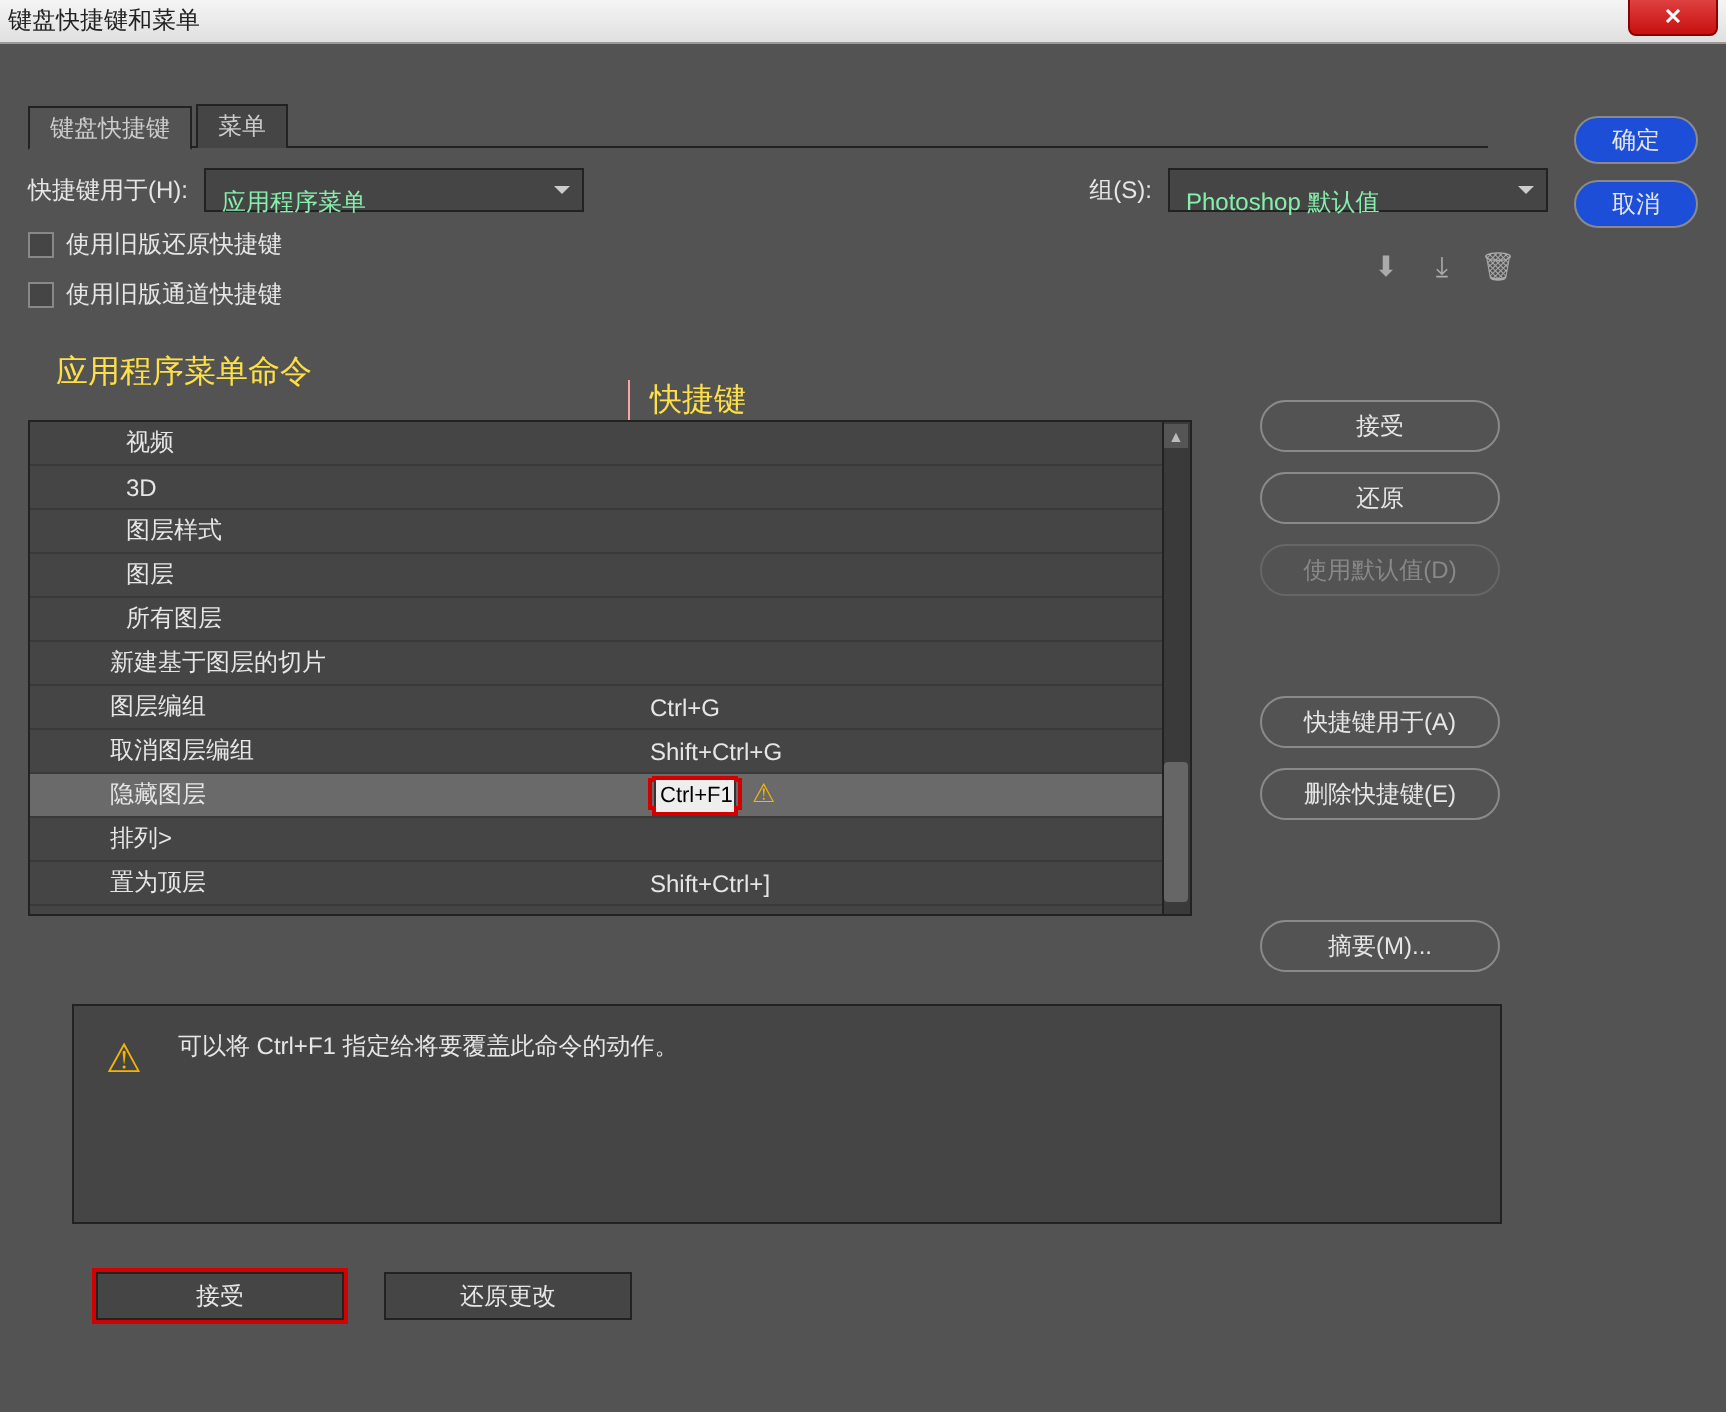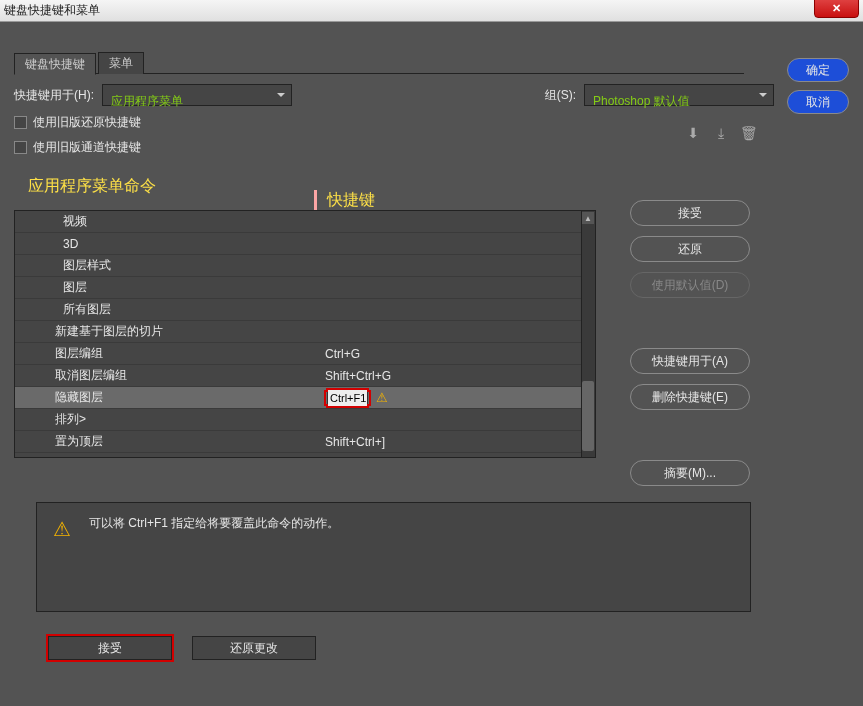--- a/index.html
+++ b/index.html
@@ -16,35 +16,35 @@
 .btn-oval { width: 62px; height: 24px; background: #1d4ed8; border: 1px solid #8a8a8a; border-radius: 12px; color: #e6e6e6; font-size: 12px; display: flex; align-items: center; justify-content: center; cursor: pointer; }
 
 .main-panel { position: absolute; left: 14px; top: 30px; width: 760px; }
 
 .tabs { display: flex; height: 22px; border-bottom: 1px solid #222; width: 730px; }
 .tab { padding: 0 10px; height: 22px; font-size: 12px; color: #ccc; display: flex; align-items: center; cursor: pointer; border: 1px solid #222; border-bottom: none; background: #454545; margin-right: 2px; }
 .tab.active { background: #535353; border-bottom: 1px solid #535353; position: relative; top: 1px; font-family: Liberation Mono, monospace; }
 
 .row1 { display: flex; align-items: center; margin-top: 10px; gap: 8px; font-size: 12px; color: #e6e6e6; }
 .label { white-space: nowrap; }
-.dropdown { height: 22px; background: #454545; border: 1px solid #222; color: #84cc16; font-size: 12px; padding: 13px 20px 0 8px; display: flex; align-items: center; position: relative; cursor: pointer; }
+.dropdown { height: 22px; background: #454545; border: 1px solid #222; color: #86efac; font-size: 12px; padding: 13px 20px 0 8px; display: flex; align-items: center; position: relative; cursor: pointer; }
 .dropdown::after { content: ""; position: absolute; right: 6px; top: 8px; border: 4px solid transparent; border-top-color: #ccc; }
 .dd1 { width: 190px; }
 .dd2 { width: 190px; }
 
 .checkrow { display: flex; align-items: center; gap: 6px; font-size: 12px; color: #e6e6e6; margin-top: 8px; }
 .checkbox { width: 13px; height: 13px; border: 1px solid #888; background: #454545; cursor: pointer; }
 
 .icon-row { position: absolute; right: 16px; top: 72px; display: flex; gap: 10px; }
 .small-icon { width: 18px; height: 18px; display: flex; align-items: center; justify-content: center; color: #aaa; font-size: 14px; }
 
 .table-area { margin-top: 18px; width: 582px; }
 .table-header { display: flex; height: 24px; align-items: center; font-size: 16px; color: #fde047; }
 .th1 { width: 300px; padding-left: 14px; }
-.th2 { width: 282px; border-left: 3px solid #fca5a5; padding-left: 10px; margin-top: 28px; }
+.th2 { width: 282px; border-left: 1px solid #fca5a5; padding-left: 10px; margin-top: 28px; }
 
 .table-body { margin-top: 12px; width: 582px; height: 248px; background: #454545; border: 1px solid #222; position: relative; overflow: hidden; }
 .scrollbar { position: absolute; right: 0; top: 0; width: 14px; height: 100%; background: #3a3a3a; border-left: 1px solid #222; }
 .scroll-thumb { position: absolute; right: 1px; width: 12px; height: 70px; background: #666; top: 170px; border-radius: 2px; cursor: pointer; }
 .scroll-arrow { position: absolute; right: 1px; width: 12px; height: 12px; background: #555; font-size: 8px; color: #bbb; display: flex; align-items: center; justify-content: center; cursor: pointer; }
 .sa-up { top: 1px; }
 
 .trow { display: flex; height: 22px; align-items: center; font-size: 12px; color: #e6e6e6; border-bottom: 1px solid #3a3a3a; }
 .trow .c1 { width: 300px; padding-left: 48px; }
 .trow .c1.indent2 { padding-left: 40px; }

